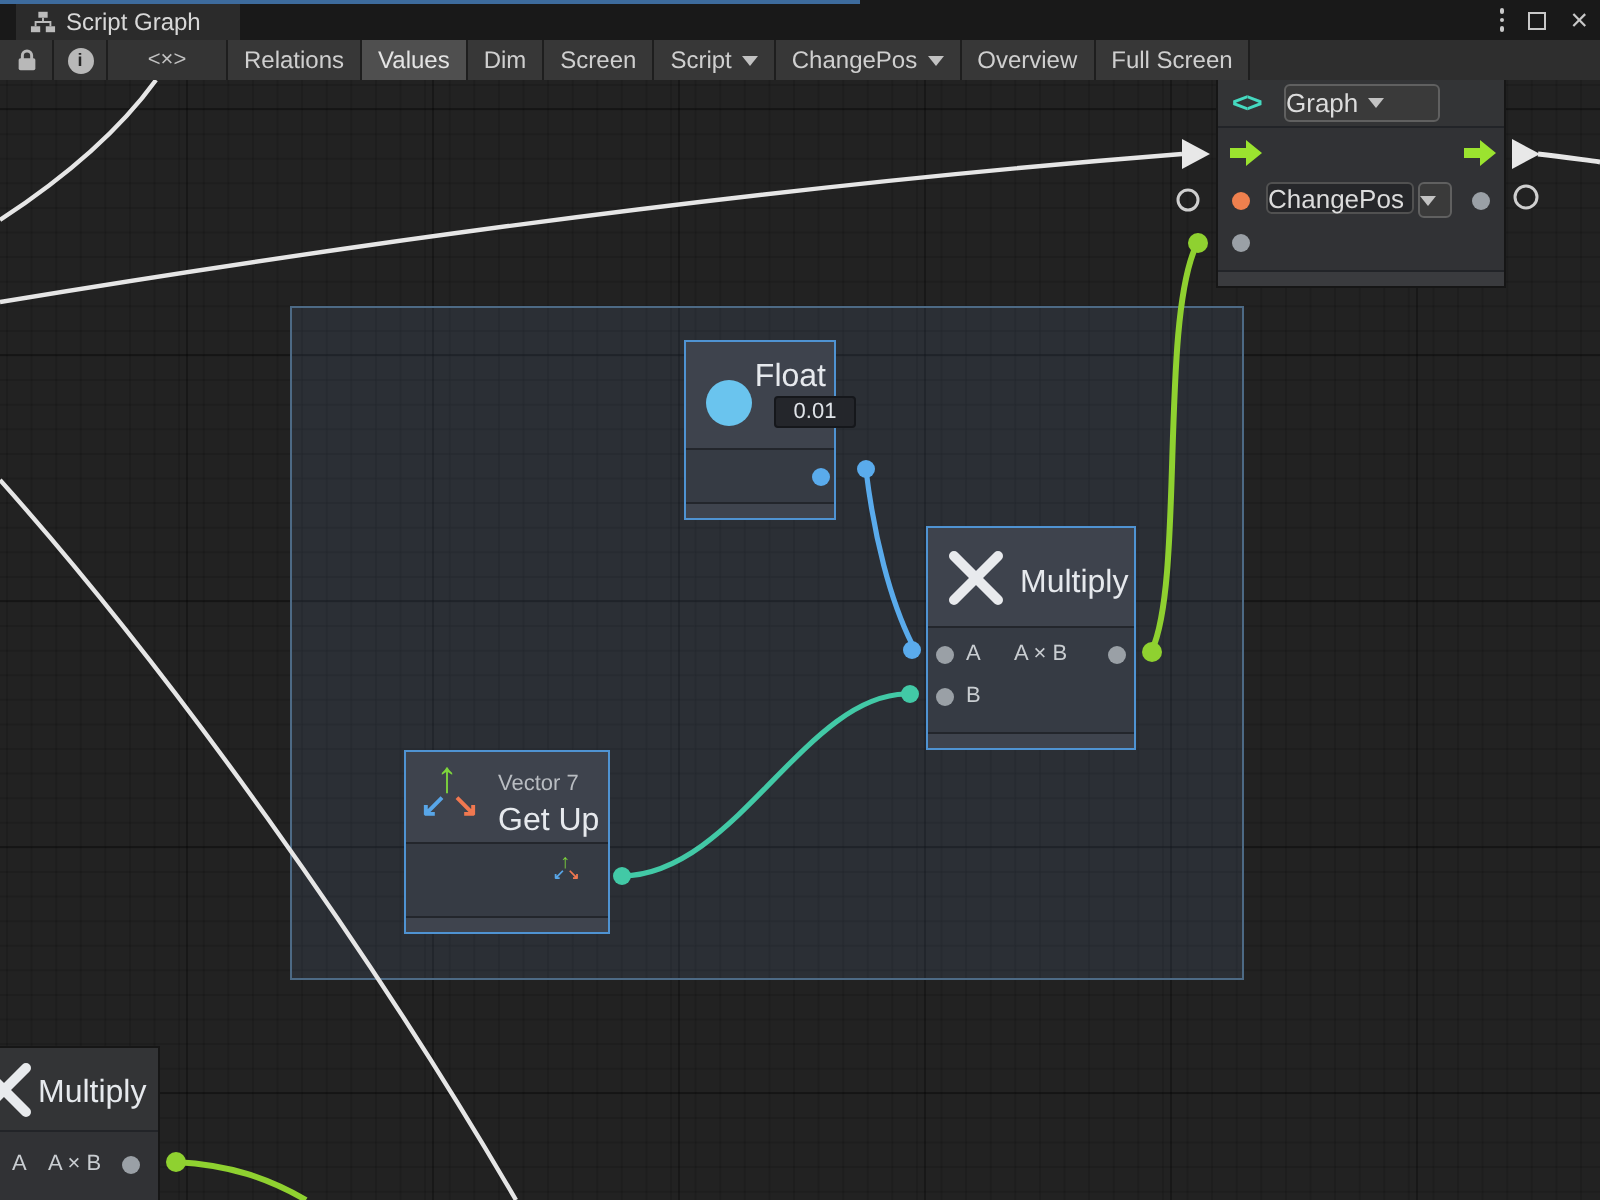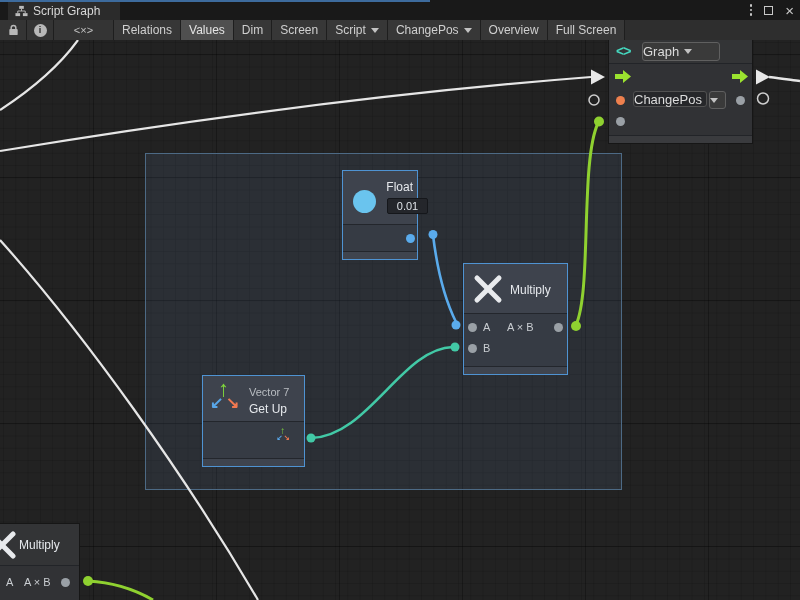--- a/index.html
+++ b/index.html
@@ -46,21 +46,21 @@
 
   
   .node{position:absolute;border:1px solid #161616;background:#313235;}
   .node.selected{border:1px solid var(--node_selected_border);background:#363b44;}
   .node-header{position:absolute;left:0;right:0;top:0;border-bottom:1px solid #222428;background:#333436;}
   .node.selected .node-header{background:#3e434d;border-bottom:1px solid #23262c;}
   .node-footer{position:absolute;left:0;right:0;bottom:0;height:8px;border-top:1px solid #222428;background:#3a3b3e;}
   .node.selected .node-footer{background:#3f444e;border-top:1px solid #23262c;}
   .dot{position:absolute;width:9px;height:9px;border-radius:50%;background:var(--port_gray);}
   .plabel{position:absolute;font-size:11px;color:#c9cdd1;}
-  .ntitle{position:absolute;font-size:12px;color:#e6e9ed;}
+  .ntitle{position:absolute;font-size:16px;color:#e6e9ed;}
   .xicon line{stroke:#e8eaed;stroke-width:5;stroke-linecap:round;}
   .field{position:absolute;background:#24262b;border:1px solid #15171b;border-radius:2px;color:#dfe3e8;font-size:11px;display:flex;align-items:center;justify-content:center;}
   .dd{position:absolute;background:#3a3a3a;border:1px solid #606060;border-radius:3px;color:#dcdcdc;font-size:13px;display:flex;align-items:center;justify-content:flex-start;gap:5px;}
   .dd.dark{background:#26272a;border-color:#515151;}
   .evt-arrow{position:absolute;width:16px;height:13px;}
   .axis{position:relative;width:32px;height:36px;font-weight:bold;}
   .axis .up{position:absolute;left:7px;top:-4px;color:var(--axis_green);font-size:22px;}
   .axis .dl{position:absolute;left:-1px;top:13px;color:var(--axis_blue);font-size:16px;}
   .axis .dr{position:absolute;left:15px;top:13px;color:var(--axis_orange);font-size:16px;}
   .axis.mini{transform:scale(0.45);transform-origin:top left;}

